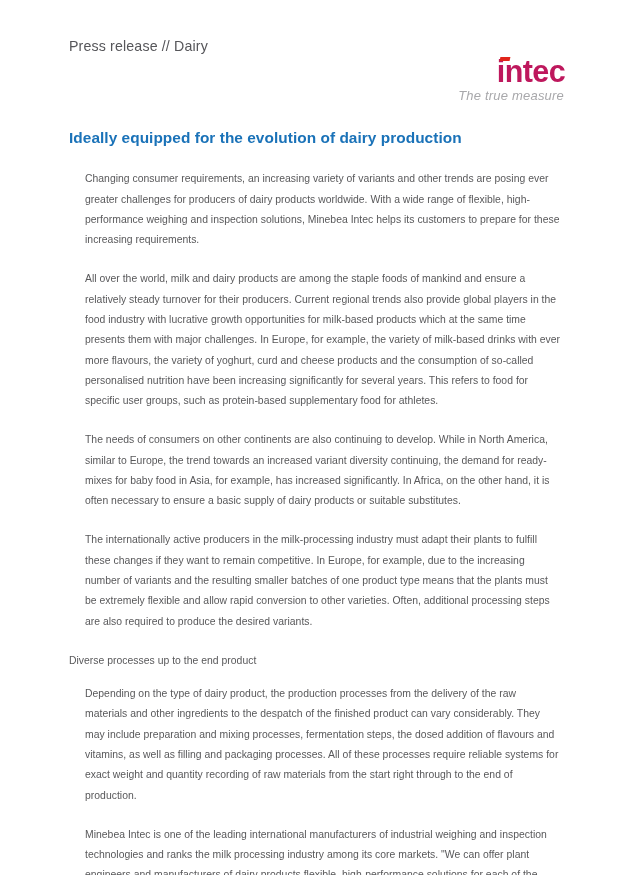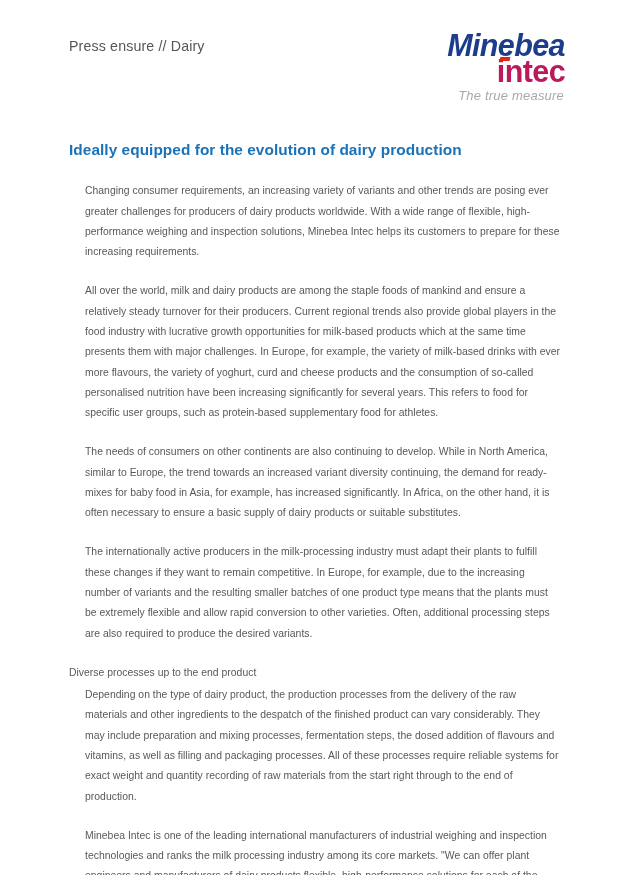--- a/index.html
+++ b/index.html
@@ -102,52 +102,51 @@
     left: 69px;
     top: 128px;
     width: 492px;
   }
 
   .headline {
     font-size: 15.4px;
     font-weight: bold;
     color: #1a72b8;
     letter-spacing: 0.05px;
-    margin: 12px 0 22px 0;
+    margin: 0 0 22px 0;
     line-height: 1.25;
   }
 
   p.body-para {
     font-size: 10.4px;
     color: #58585a;
     line-height: 1.95;
     margin: 0 0 19px 16px;
     letter-spacing: 0.02px;
     text-align: left;
   }
 
   p.subhead {
     font-size: 10.4px;
     color: #58585a;
     line-height: 1.95;
-    margin: 0 0 2px 0;
+    margin: 0 0 13px 0;
     letter-spacing: 0.02px;
   }
 </style>
 </head>
 <body>
 
 <div class="page">
 
   <div class="header">
 
-    <div class="doc-kicker">Press ensure // Dairy</div>
+    <div class="doc-kicker">Press release // Dairy</div>
 
     <div class="logo">
-      <div class="logo-minebea">Minebea</div>
       <div class="logo-intec-wrap">
         <span class="logo-dot"></span>
         <span class="logo-intec">intec</span>
       </div>
       <div class="logo-tagline">The true measure</div>
     </div>
 
   </div>
 
   <div class="content">

